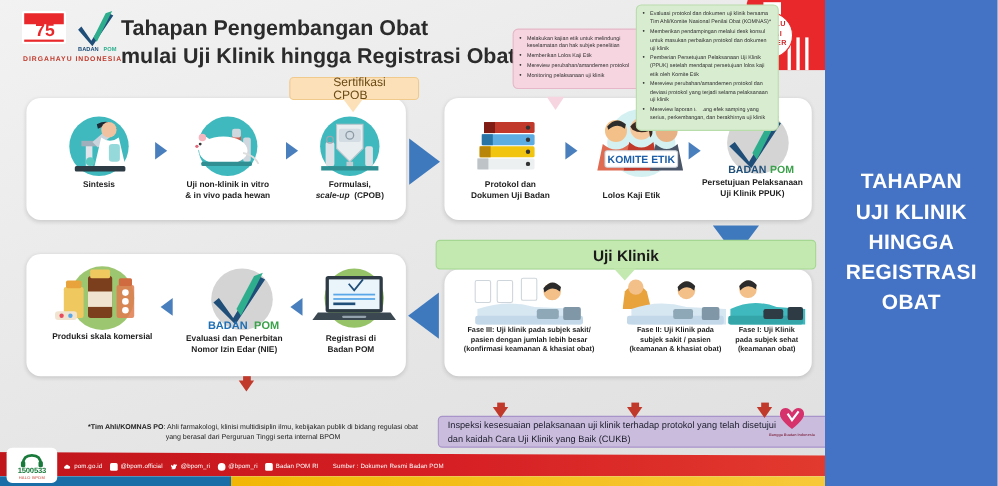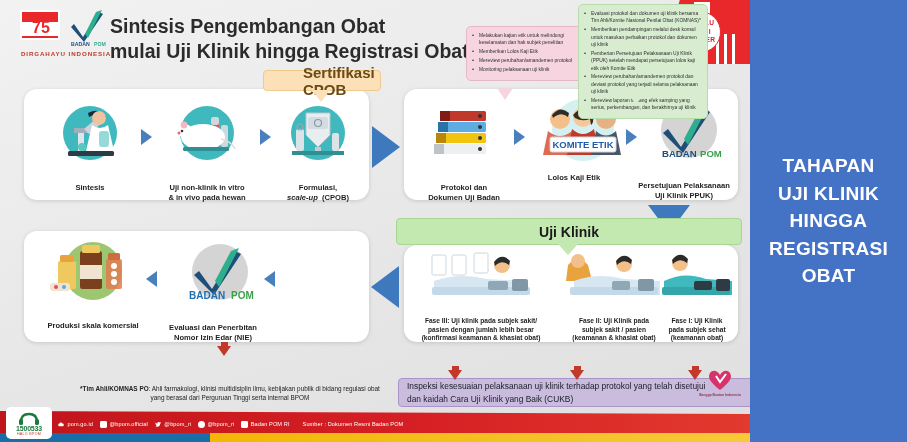--- a/index.html
+++ b/index.html
@@ -69,21 +69,21 @@
   }
   .tail-green {
     left: 628px; top: 93px; border-left: 8px solid transparent;
     border-right: 8px solid transparent; border-top: 12px solid #d8ecd0; z-index: 16;
   }
   
   .cpob-label {
     position: absolute; left: 263px; top: 70px; width: 118px; height: 21px;
     background: #fce1b8; border: 1px solid #f0c98c; border-radius: 4px;
     display: flex; align-items: center; justify-content: center;
-    font-size: 15px; font-weight: bold; color: #6a4a15; z-index: 16; padding-left: 39px;
+    font-size: 11px; font-weight: normal; color: #6a4a15; z-index: 16; padding-left: 39px;
   }
   .cpob-tail {
     position: absolute; left: 312px; top: 90px; width: 0; height: 0;
     border-left: 9px solid transparent; border-right: 9px solid transparent;
     border-top: 12px solid #fce1b8; z-index: 16;
   }
   
   .panel {
     position: absolute; background: #fff; border-radius: 13px;
     box-shadow: 0 1px 4px rgba(0,0,0,.14);
@@ -92,21 +92,21 @@
   .p2 { left: 404px; top: 89px; width: 334px; height: 111px; }
   .p3 { left: 24px; top: 231px; width: 345px; height: 111px; }
   .p4 { left: 404px; top: 245px; width: 334px; height: 97px; }
   .step { position: absolute; text-align: center; }
   .step-art {
     width: 72px; height: 60px; margin: 0 auto; position: relative;
     border-radius: 50%;
   }
   .step-cap {
     font-size: 7.6px; font-weight: bold; color: #1f1f1f; line-height: 1.32;
-    margin-top: 20px; white-space: pre-line;
+    margin-top: 0; white-space: pre-line;
   }
   .step-cap em { font-style: italic; font-weight: bold; }
   .arrow-sm { width: 0;height: 0; border-top: 8px solid transparent; border-bottom: 8px solid transparent; border-left: 11px solid #4a7fbd; }
   .arrow-sm-l { width: 0;height: 0; border-top: 8px solid transparent; border-bottom: 8px solid transparent; border-right: 11px solid #4a7fbd; }
   .arrow-big-r {
     position: absolute; left: 372px; top: 126px; width: 0; height: 0;
     border-top: 21px solid transparent; border-bottom: 21px solid transparent;
     border-left: 28px solid #3f79bd; z-index: 9;
   }
   .arrow-big-down {
@@ -218,21 +218,21 @@
         <path d="M8 16 L17 29 L33 4 L37 6 L18 34 L5 19 Z" fill="#1f4e79"></path>
         <path d="M30 4 L36 2 L22 30 L19 26 Z" fill="#2fae8e"></path>
         <text x="5" y="38" font-family="Liberation Sans, sans-serif" font-size="5.2" font-weight="bold" fill="#1f4e79">BADAN</text>
         <text x="28" y="38" font-family="Liberation Sans, sans-serif" font-size="5.2" font-weight="bold" fill="#2fae8e">POM</text>
       </svg>
     </div>
     <div class="dirgahayu">DIRGAHAYU INDONESIA</div>
   </div>
 
   <div class="title">
-    <div>Sintesis Pengembangan Obat</div>
+    <div>Tahapan Pengembangan Obat</div>
     <div>mulai Uji Klinik hingga Registrasi Obat</div>
   </div>
 
   <div class="flag-deco">
     <div class="stripe" style="left:6px;top:4px;width:4px;height:56px;"></div>
     <div class="stripe" style="left:16px;top:0;width:3px;height:60px;"></div>
     <div class="stripe" style="left:56px;top:34px;width:3px;height:30px;"></div>
     <div class="stripe" style="left:64px;top:34px;width:3px;height:30px;"></div>
     <div class="stripe" style="left:72px;top:34px;width:3px;height:30px;"></div>
     <div class="stripe" style="left:34px;top:2px;width:16px;height:12px;background:#fff;"></div>
@@ -479,20 +479,37 @@
           <path d="M54 8 L62 5 L42 44 L38 38 Z" fill="#2fae8e"></path>
           <text x="12" y="56" font-family="Liberation Sans, sans-serif" font-size="10" font-weight="bold" fill="#1f6fb5">BADAN</text>
           <text x="54" y="56" font-family="Liberation Sans, sans-serif" font-size="10" font-weight="bold" fill="#3aa14a">POM</text>
         </svg>
       </div>
       <div class="step-cap">Evaluasi dan Penerbitan
 Nomor Izin Edar (NIE)</div>
     </div>
     <span class="arrow-sm-l" style="position:absolute;left:240px;top:40px;"></span>
 
+    <div class="step" style="left:252px;top:12px;width:86px;">
+      <div class="step-art">
+        <svg width="78" height="60" viewBox="0 0 78 60">
+          <circle cx="39" cy="28" r="27" fill="#7cb342" opacity=".8"></circle>
+          <rect x="13" y="8" width="52" height="33" rx="2.5" fill="#2f3b44"></rect>
+          <rect x="16" y="11" width="46" height="27" fill="#eaf4fb"></rect>
+          <path d="M34 15 l5 6 8-10" stroke="#1f4e79" stroke-width="1.6" fill="none"></path>
+          <rect x="20" y="24" width="38" height="1.6" fill="#5aa7e8"></rect>
+          <rect x="20" y="28" width="38" height="1.6" fill="#5aa7e8"></rect>
+          <rect x="20" y="32" width="20" height="2.4" fill="#1f4e79"></rect>
+          <path d="M6 41 h66 l5 7 H1z" fill="#3b4852"></path>
+          <rect x="28" y="44" width="22" height="2" rx="1" fill="#93a2ad"></rect>
+        </svg>
+      </div>
+      <div class="step-cap">Registrasi di
+Badan POM</div>
+    </div>
   </div>
 
   <div class="red-arrow-stem" style="left:221px;top:342px;"></div>
   <div class="red-arrow-down" style="left:217px;top:346px;"></div>
 
   <div class="red-arrow-stem" style="left:452px;top:366px;"></div>
   <div class="red-arrow-down" style="left:448px;top:370px;"></div>
   <div class="red-arrow-stem" style="left:574px;top:366px;"></div>
   <div class="red-arrow-down" style="left:570px;top:370px;"></div>
   <div class="red-arrow-stem" style="left:692px;top:366px;"></div>

